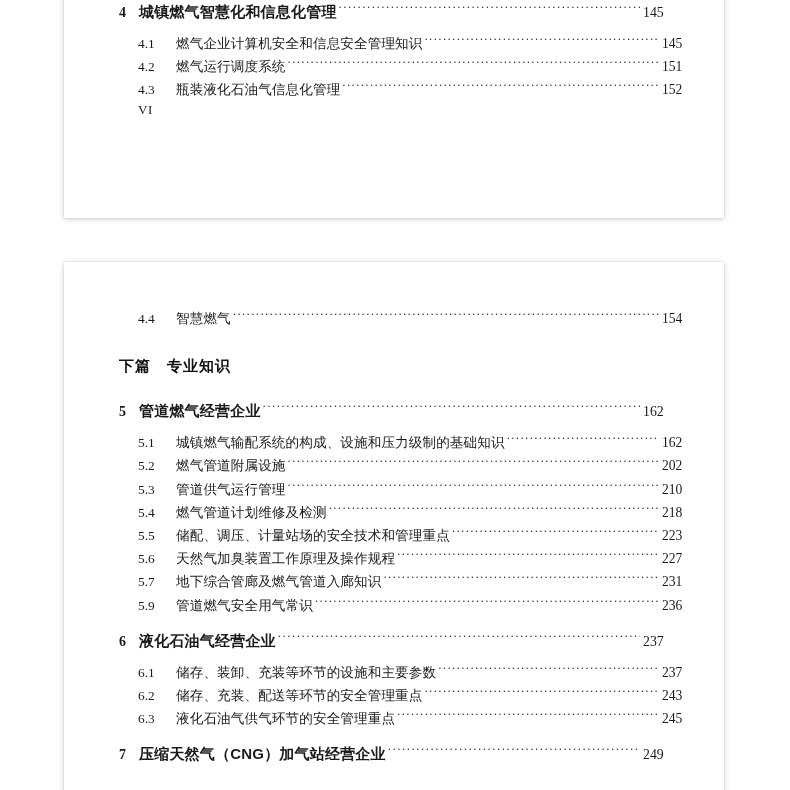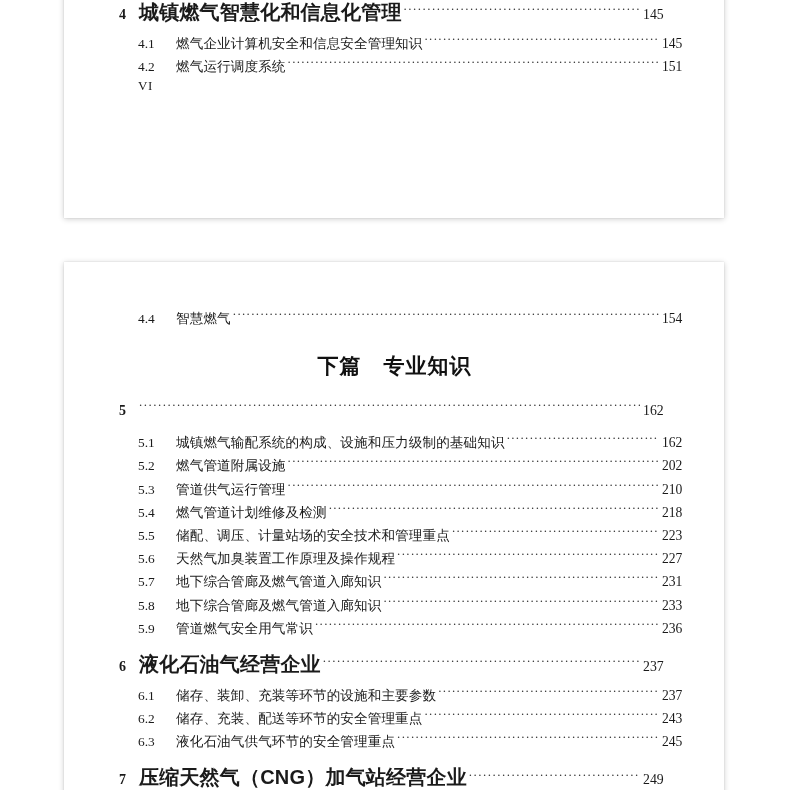--- a/index.html
+++ b/index.html
@@ -67,21 +67,21 @@
     width: 20px;
     flex: 0 0 20px;
     font-family: "Liberation Serif", "DejaVu Serif", serif;
     font-weight: bold;
     font-size: 14px;
     text-align: left;
   }
   .lvl1 .title {
     font-family: "Liberation Sans", "DejaVu Sans", sans-serif;
     font-weight: bold;
-    font-size: 20px;
+    font-size: 15px;
     letter-spacing: 0.2px;
     padding-right: 2px;
   }
 
   
   .lvl2 {
     height: 23.2px;
     line-height: 23.2px;
     font-size: 13.6px;
     padding-left: 19px;
@@ -137,24 +137,24 @@
   .folio {
     font-family: "Liberation Serif", "DejaVu Serif", serif;
     font-size: 13px;
     color: #1a1a1a;
     padding-left: 19px;
     letter-spacing: 0.5px;
   }
 
   
   .part-heading {
-    text-align: center;
+    text-align: left;
     font-family: "Liberation Sans", "DejaVu Sans", sans-serif;
     font-weight: bold;
-    font-size: 21px;
+    font-size: 15px;
     color: #111111;
     letter-spacing: 1px;
     margin: 23px 0 0 0;
     height: 26px;
     line-height: 26px;
   }
 
   .gap-sm { height: 8px; }
   .gap-md { height: 12px; }
   .gap-lg { height: 20px; }
@@ -184,20 +184,26 @@
         <span class="pageno">145</span>
       </div>
 
       <div class="toc-line lvl2">
         <span class="num">4.2</span>
         <span class="title">燃气运行调度系统</span>
         <span class="leader"></span>
         <span class="pageno">151</span>
       </div>
 
+      <div class="toc-line lvl2">
+        <span class="num">4.3</span>
+        <span class="title">瓶装液化石油气信息化管理</span>
+        <span class="leader"></span>
+        <span class="pageno">152</span>
+      </div>
 
       <div class="folio">VI</div>
 
     </div>
   </div>
 
   <div class="page page-two">
     <div class="page-body">
 
       <div class="gap-xl"></div>
@@ -209,20 +215,21 @@
         <span class="leader"></span>
         <span class="pageno">154</span>
       </div>
 
       <div class="part-heading">下篇　专业知识</div>
 
       <div class="gap-lg"></div>
 
       <div class="toc-line lvl1">
         <span class="num">5</span>
+        <span class="title">管道燃气经营企业</span>
         <span class="leader"></span>
         <span class="pageno">162</span>
       </div>
 
       <div class="gap-sm"></div>
 
       <div class="toc-line lvl2">
         <span class="num">5.1</span>
         <span class="title">城镇燃气输配系统的构成、设施和压力级制的基础知识</span>
         <span class="leader"></span>
@@ -264,26 +271,20 @@
         <span class="pageno">227</span>
       </div>
 
       <div class="toc-line lvl2">
         <span class="num">5.7</span>
         <span class="title">地下综合管廊及燃气管道入廊知识</span>
         <span class="leader"></span>
         <span class="pageno">231</span>
       </div>
 
-      <div class="toc-line lvl2">
-        <span class="num">5.8</span>
-        <span class="title">地下综合管廊及燃气管道入廊知识</span>
-        <span class="leader"></span>
-        <span class="pageno">233</span>
-      </div>
 
       <div class="toc-line lvl2">
         <span class="num">5.9</span>
         <span class="title">管道燃气安全用气常识</span>
         <span class="leader"></span>
         <span class="pageno">236</span>
       </div>
 
       <div class="gap-md"></div>
 

